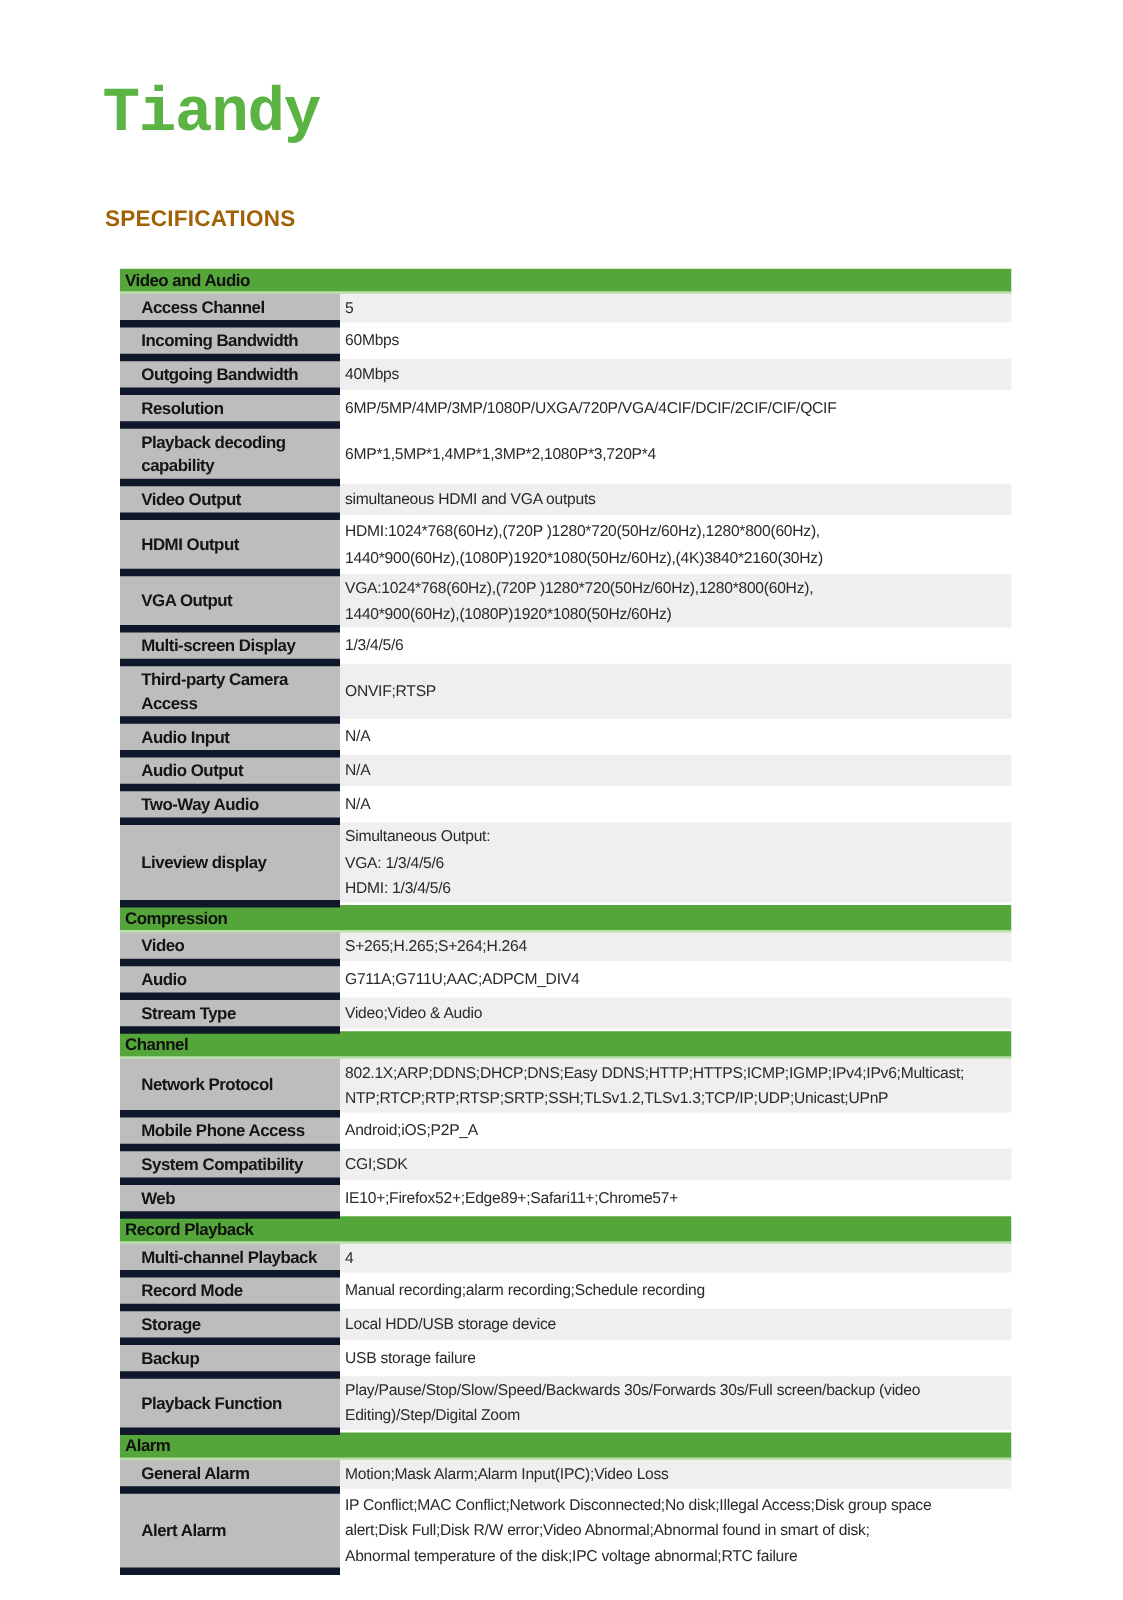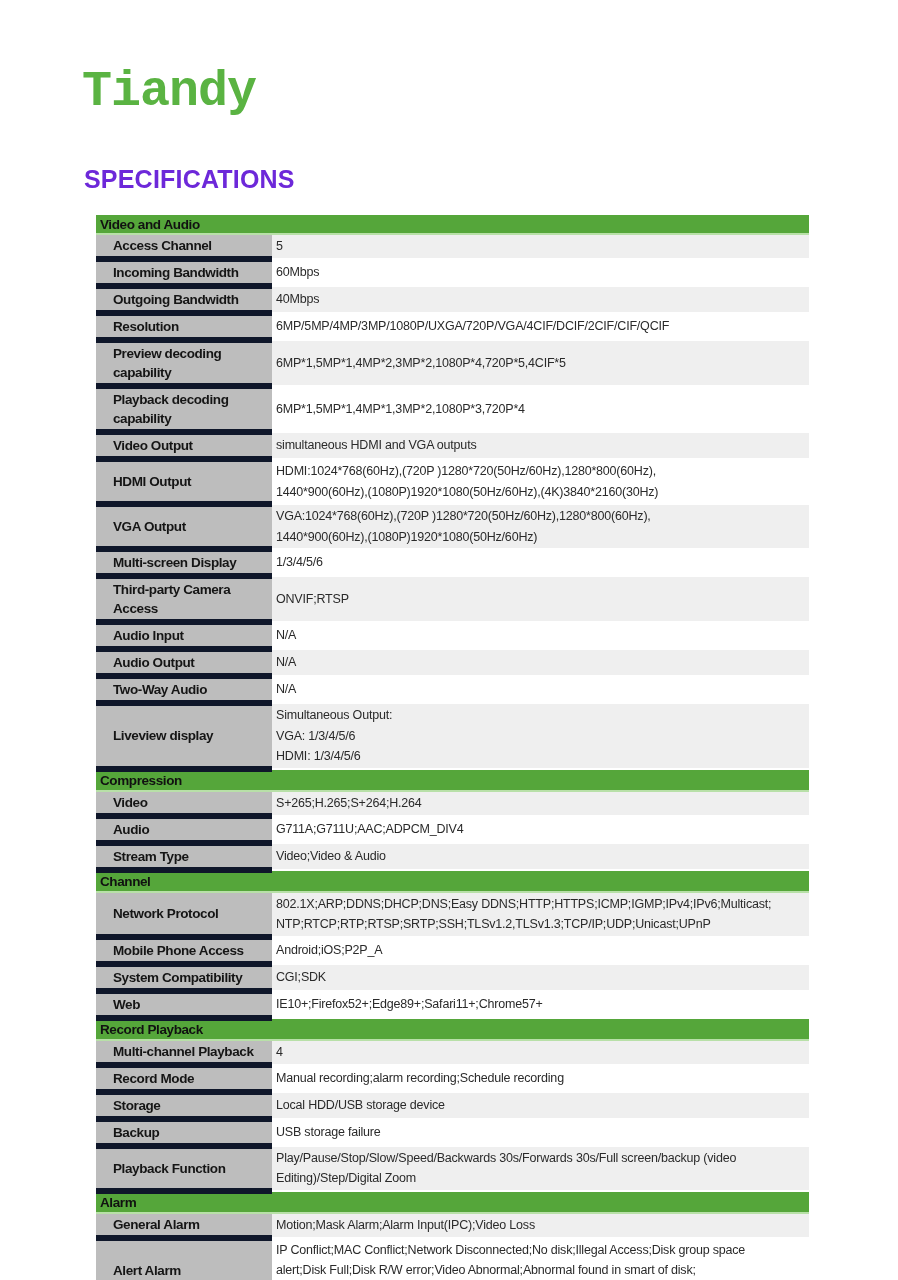--- a/index.html
+++ b/index.html
@@ -1,21 +1,21 @@
 <!DOCTYPE html>
 <html><head>
 <meta charset="utf-8">
 <style>
   html, body { margin: 0; padding: 0; background: #ffffff; }
   body { width: 898px; height: 1280px; position: relative; overflow: hidden;
          font-family: "Liberation Sans", "DejaVu Sans", sans-serif; color: #1a1a1a; }
   .logo { position: absolute; left: 82px; top: 62px; font-family: Liberation Mono, monospace;
           font-weight: bold; font-size: 50px; color: #5ab342; letter-spacing: -1px; line-height: 60px; }
-  .title { position: absolute; left: 84px; top: 165px; font-weight: bold; font-size: 25px;
-           color: #6d28d9; letter-spacing: 0.2px; }
+  .title { position: absolute; left: 84px; top: 165px; font-weight: bold; font-size: 18px;
+           color: #a16207; letter-spacing: 0.2px; }
   table.spec { position: absolute; left: 96px; top: 215px; width: 713px; border-collapse: collapse;
                table-layout: fixed; font-size: 13px; }
   table.spec col.c1 { width: 176px; }
   table.spec col.c2 { width: 537px; }
   tr.section td { background: #55a63a; color: #111; font-weight: bold; font-size: 13.5px;
                   height: 18px; padding: 0 4px; border-bottom: 2px solid #b8e0a8; letter-spacing: -0.4px; }
   td.label { background: #bdbdbd; font-weight: bold; color: #151515; padding: 1px 17px;
              border-bottom: 6px solid #0f172a; vertical-align: middle; letter-spacing: -0.4px;
              line-height: 19px; font-size: 13.5px; }
   td.value { padding: 1px 4px; border-bottom: 2px solid #ffffff; vertical-align: middle;
@@ -56,26 +56,20 @@
         <td class="value">
           <span class="line">40Mbps</span>
         </td>
       </tr>
       <tr class="even">
         <td class="label">Resolution</td>
         <td class="value">
           <span class="line">6MP/5MP/4MP/3MP/1080P/UXGA/720P/VGA/4CIF/DCIF/2CIF/CIF/QCIF</span>
         </td>
       </tr>
-      <tr class="odd">
-        <td class="label">Preview decoding capability</td>
-        <td class="value">
-          <span class="line">6MP*1,5MP*1,4MP*2,3MP*2,1080P*4,720P*5,4CIF*5</span>
-        </td>
-      </tr>
       <tr class="even">
         <td class="label">Playback decoding capability</td>
         <td class="value">
           <span class="line">6MP*1,5MP*1,4MP*1,3MP*2,1080P*3,720P*4</span>
         </td>
       </tr>
       <tr class="odd">
         <td class="label">Video Output</td>
         <td class="value">
           <span class="line">simultaneous HDMI and VGA outputs</span>

